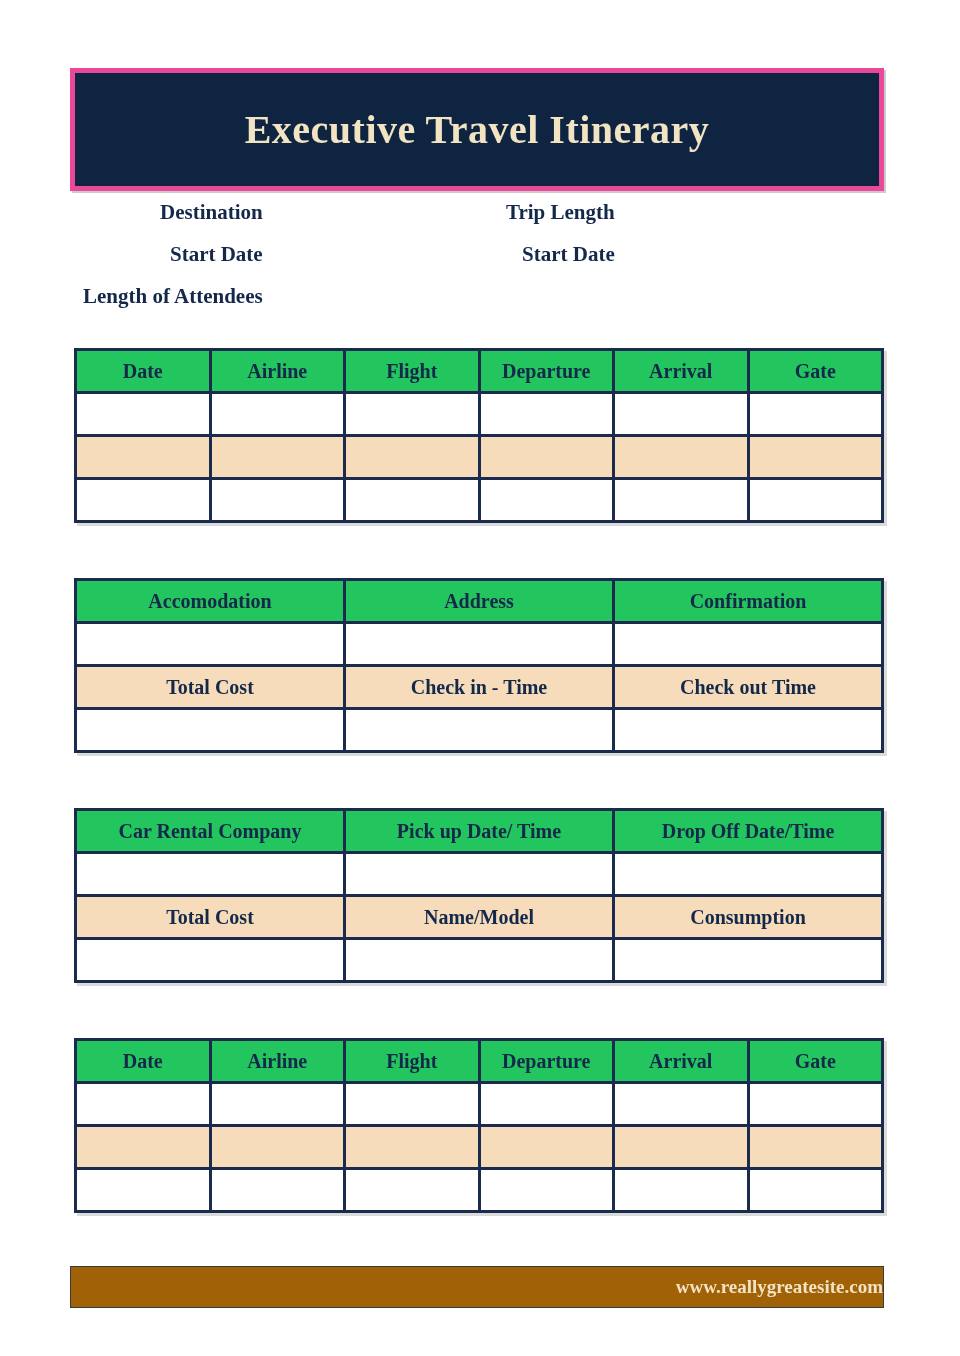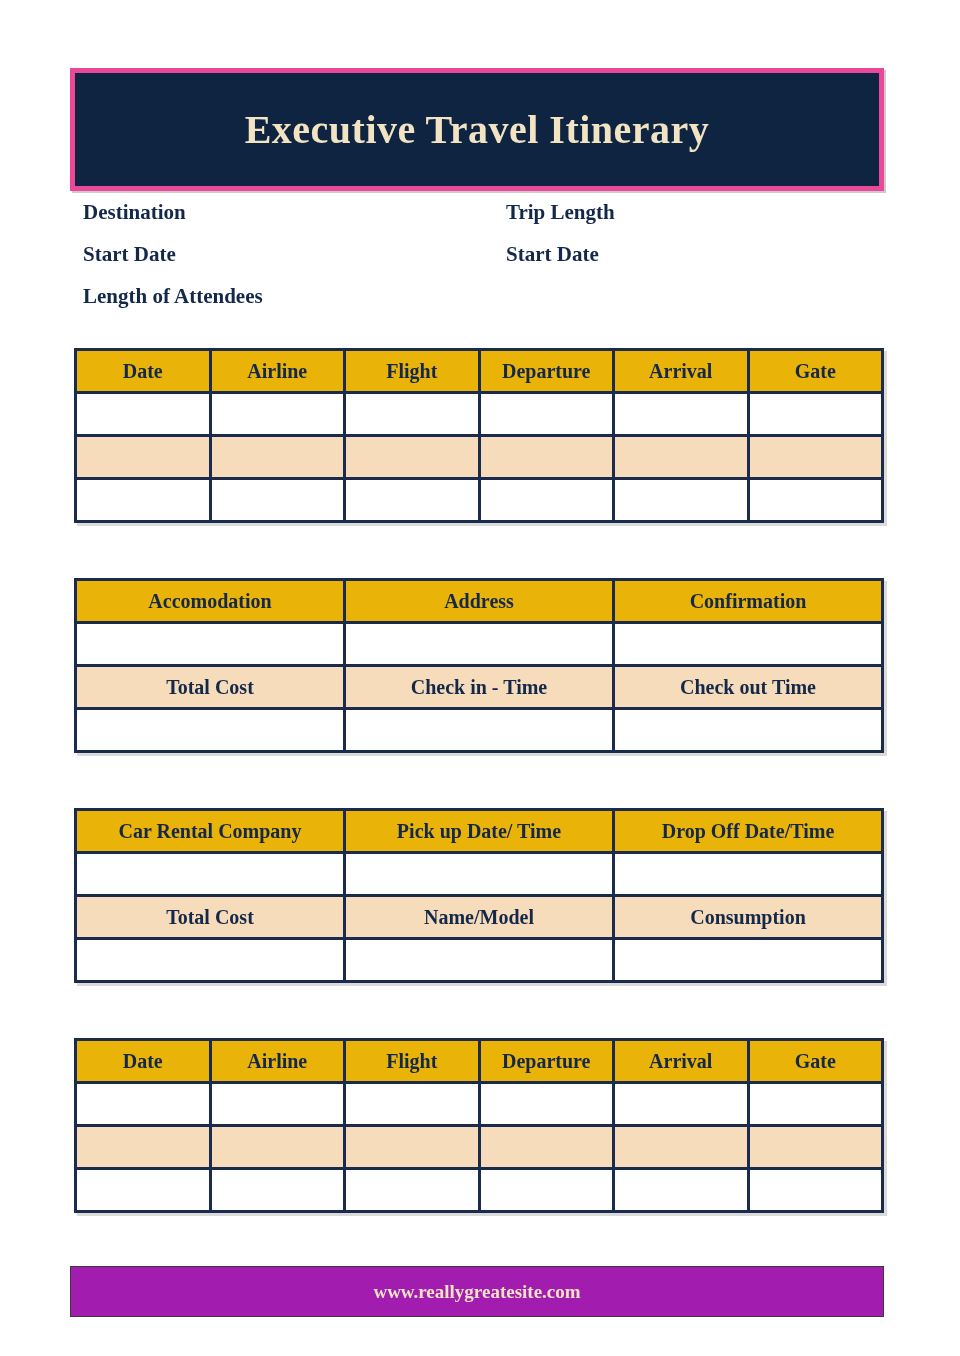--- a/index.html
+++ b/index.html
@@ -26,21 +26,21 @@
   }
   .header-bar .title {
     color:#f2e3c3;
     font-size:40px;
     font-weight:bold;
     letter-spacing:0.5px;
   }
   
   .info-col {
     position:absolute; top:201px;
-    display:flex; flex-direction:column; gap:20px;
+    display:flex; flex-direction:column; gap:20px;text-align:right;
   }
   .info-col.left  { left:83px; }
   .info-col.right { left:506px; }
   .info-label {
     color:#14284a;
     font-size:21px;
     font-weight:bold;
     line-height:22px;
     white-space:nowrap;
   }
@@ -56,35 +56,35 @@
   table.doc-table td {
     border:3px solid #1a2b4e;
     height:43px;
     text-align:center;
     vertical-align:middle;
     font-weight:bold;
     font-size:20px;
     color:#14284a;
     overflow:hidden;
   }
-  tr.hdr-orange td { background:#eab308; }
+  tr.hdr-orange td { background:#22c55e; }
   tr.hdr-peach  td { background:#f7dcbb; }
   tr.row-peach  td { background:#f7dcbb; }
   tr.row-white  td { background:#ffffff; }
   #flight-table-1 { top:348px; }
   #accommodation-table { top:578px; }
   #car-rental-table { top:808px; }
   #flight-table-2 { top:1038px; }
   
   .footer-bar {
     position:absolute; left:70px; top:1266px;
-    width:814px; height:51px;
-    background:#a21caf;
+    width:814px; height:42px;
+    background:#a16207;
     border:1px solid #3a3a3a;
-    display:flex; align-items:center; justify-content:center;
+    display:flex; align-items:center; justify-content:flex-end;
   }
   .footer-bar .url {
     color:#f2e3c3;
     font-size:19px;
     font-weight:bold;
   }
 </style>
 </head>
 <body>
 

